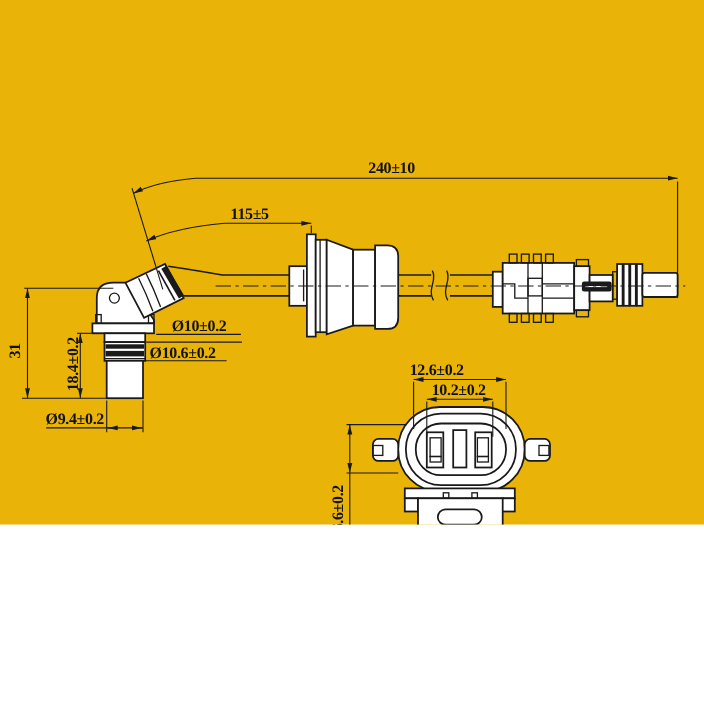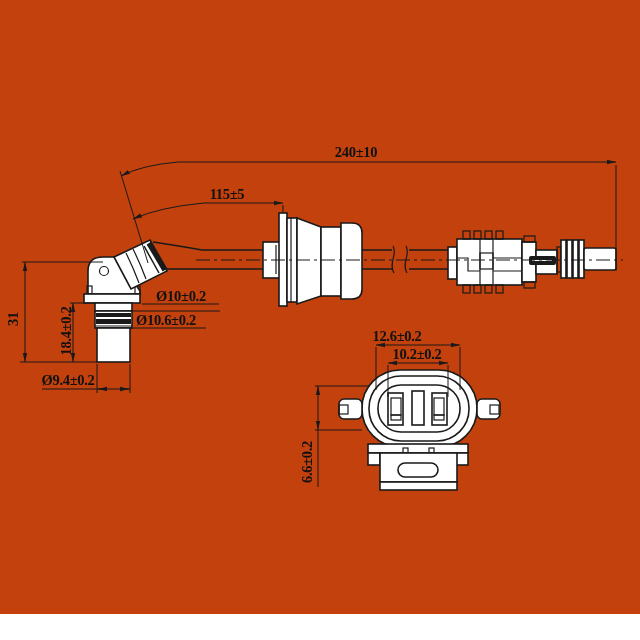--- a/index.html
+++ b/index.html
@@ -1,16 +1,16 @@
 <!DOCTYPE html>
 <html><head>
 <meta charset="utf-8">
 <style>
   html,body{margin:0;padding:0;background:#ffffff;}
-  #stage{position:relative;width:640px;height:614px;background:#c2410c;overflow:hidden;
+  #stage{position:relative;width:640px;height:477px;background:#eab308;overflow:hidden;
          font-family:"Liberation Serif", serif;}
   svg{display:block;}
   .part{fill:#ffffff;stroke:#1a1a1a;stroke-width:1.6;}
   .part-thin{fill:none;stroke:#1a1a1a;stroke-width:1.2;}
   .fillblk{fill:#1a1a1a;stroke:none;}
   .dim{fill:none;stroke:#1a1a1a;stroke-width:1;}
   .ext{fill:none;stroke:#1a1a1a;stroke-width:1;}
   .cl{fill:none;stroke:#1a1a1a;stroke-width:1;stroke-dasharray:14 4 3 4;}
   .cable{fill:none;stroke:#1a1a1a;stroke-width:1.5;}
   text.dimtxt{font-family:"Liberation Serif", serif;font-weight:bold;font-size:14.5px;

